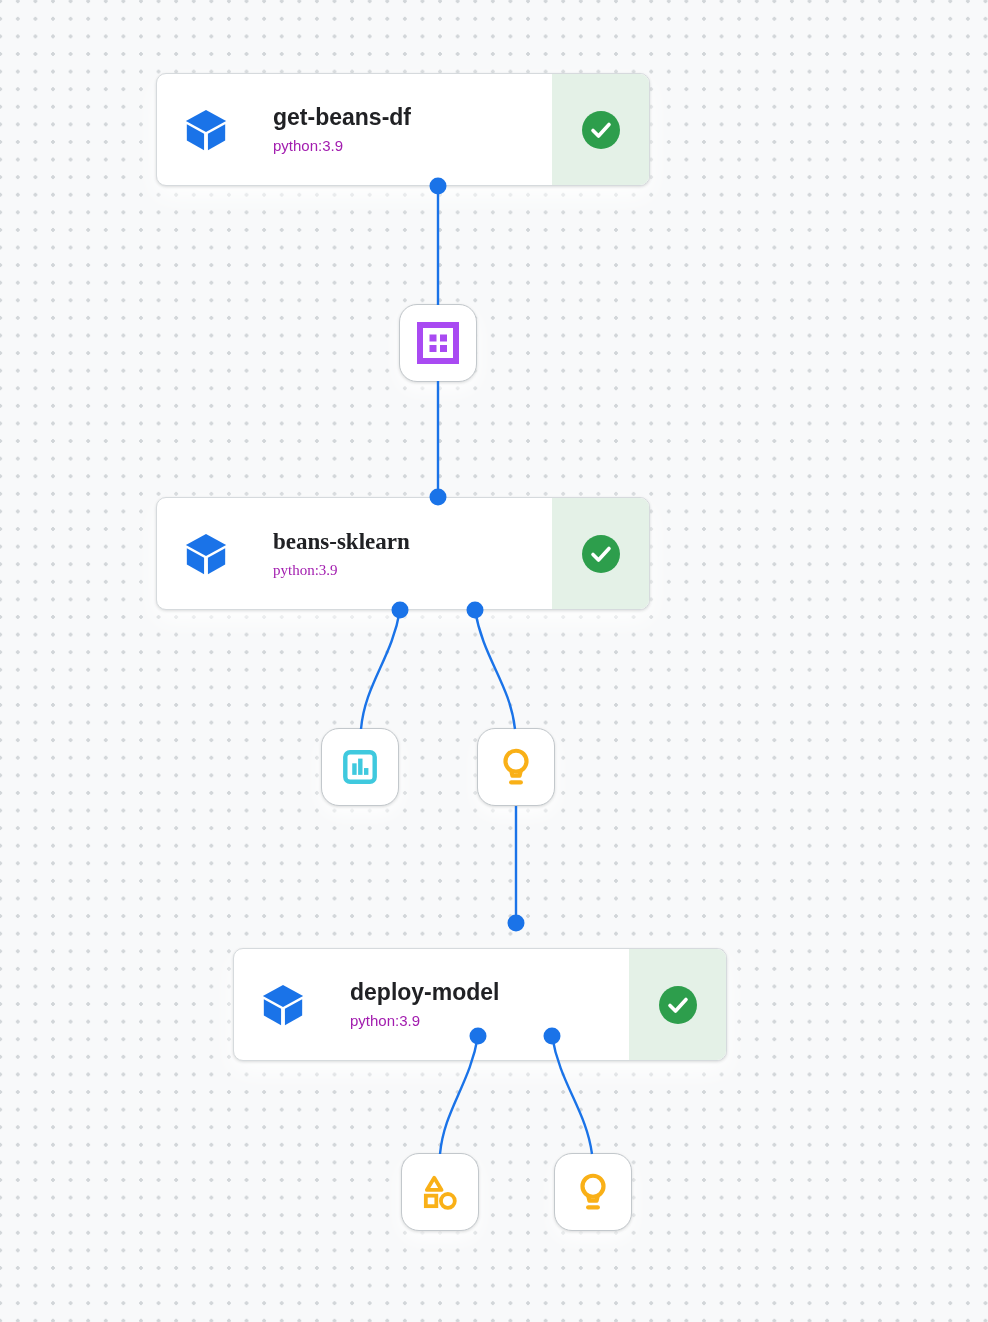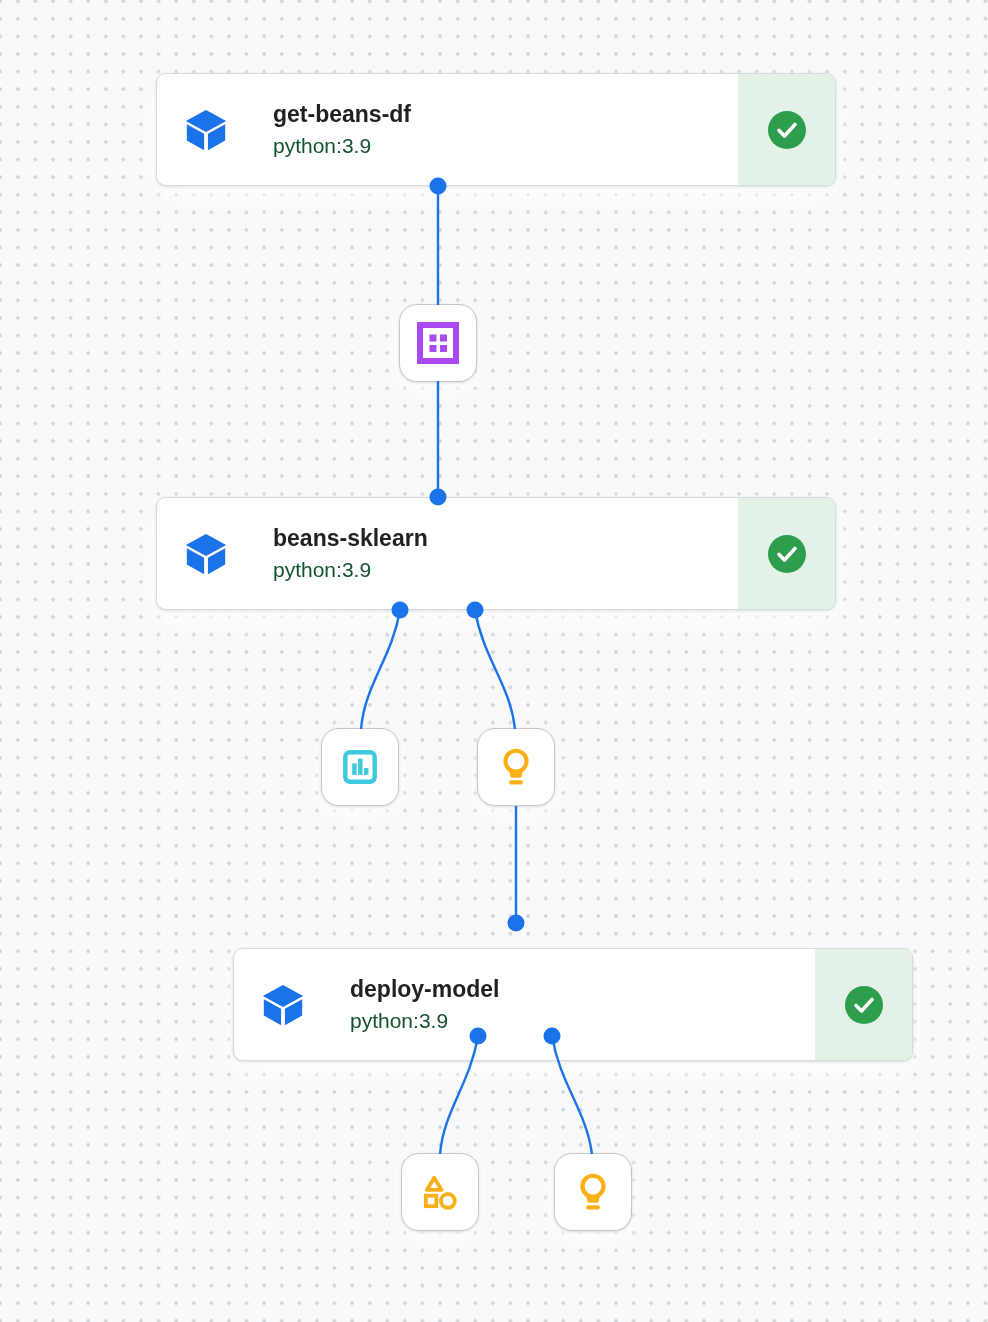--- a/index.html
+++ b/index.html
@@ -5,29 +5,29 @@
   html,body{margin:0;padding:0;}
   body{
     width:988px;height:1322px;position:relative;overflow:hidden;
     font-family:"Liberation Sans", sans-serif;
     background-color:#f8f9fa;
     background-image:radial-gradient(circle, #d2d6d9 1.6px, rgba(0,0,0,0) 1.9px);
     background-size:17.6px 17.6px;
     background-position:9px 10px;
   }
   .node{
-    position:absolute;width:680px;height:113px;background:#ffffff;
+    position:absolute;width:494px;height:113px;background:#ffffff;
     border:1px solid #d6dadd;border-radius:10px;
     box-shadow:0 1px 3px rgba(60,64,67,0.18), 0 10px 26px rgba(255,255,255,0.95);
     display:flex;align-items:center;box-sizing:border-box;cursor:pointer;
   }
   .node-icon{margin-left:26px;width:46px;height:46px;flex:0 0 auto;display:flex;align-items:center;justify-content:center;}
   .node-text{margin-left:44px;flex:1 1 auto;min-width:0;}
   .node-title{font-size:23px;font-weight:700;color:#202124;line-height:1.2;margin-bottom:5px;}
-  .node-sub{font-size:21px;font-weight:400;color:#14532d;line-height:1.2;}
+  .node-sub{font-size:15px;font-weight:400;color:#a21caf;line-height:1.2;}
   .node-status{
     width:97px;height:100%;flex:0 0 auto;background:#e4f1e7;
     border-radius:0 9px 9px 0;display:flex;align-items:center;justify-content:center;
   }
   .artifact{
     position:absolute;width:78px;height:78px;background:#ffffff;
     border:1px solid #c3c8cc;border-radius:18px;
     box-shadow:0 1px 3px rgba(60,64,67,0.18), 0 8px 20px rgba(255,255,255,0.95);
     display:flex;align-items:center;justify-content:center;box-sizing:border-box;cursor:pointer;
   }
@@ -49,21 +49,21 @@
     <div class="node-sub">python:3.9</div>
   </span>
   <span class="node-status">
     <svg width="38" height="38" viewBox="0 0 38 38">
       <circle cx="19" cy="19" r="19" fill="#2d9e4c"></circle>
       <path d="M11 19.5 L16.5 25 L27 13.5" fill="none" stroke="#ffffff" stroke-width="3.6" stroke-linecap="round" stroke-linejoin="round"></path>
     </svg>
   </span>
 </div>
 
-<div class="node" style="left:156px;top:497px;">
+<div class="node" style="left:156px;top:497px;font-family:Liberation Serif, serif;">
   <span class="node-icon">
     <svg width="46" height="46" viewBox="0 0 48 48" aria-hidden="true">
       <polygon points="24,3 45,14.5 24,26 3,14.5" fill="#1a73e8"></polygon>
       <polygon points="4,18 22,28 22,45 4,35" fill="#1a73e8"></polygon>
       <polygon points="44,18 26,28 26,45 44,35" fill="#1a73e8"></polygon>
     </svg>
   </span>
   <span class="node-text">
     <div class="node-title">beans-sklearn</div>
     <div class="node-sub">python:3.9</div>

